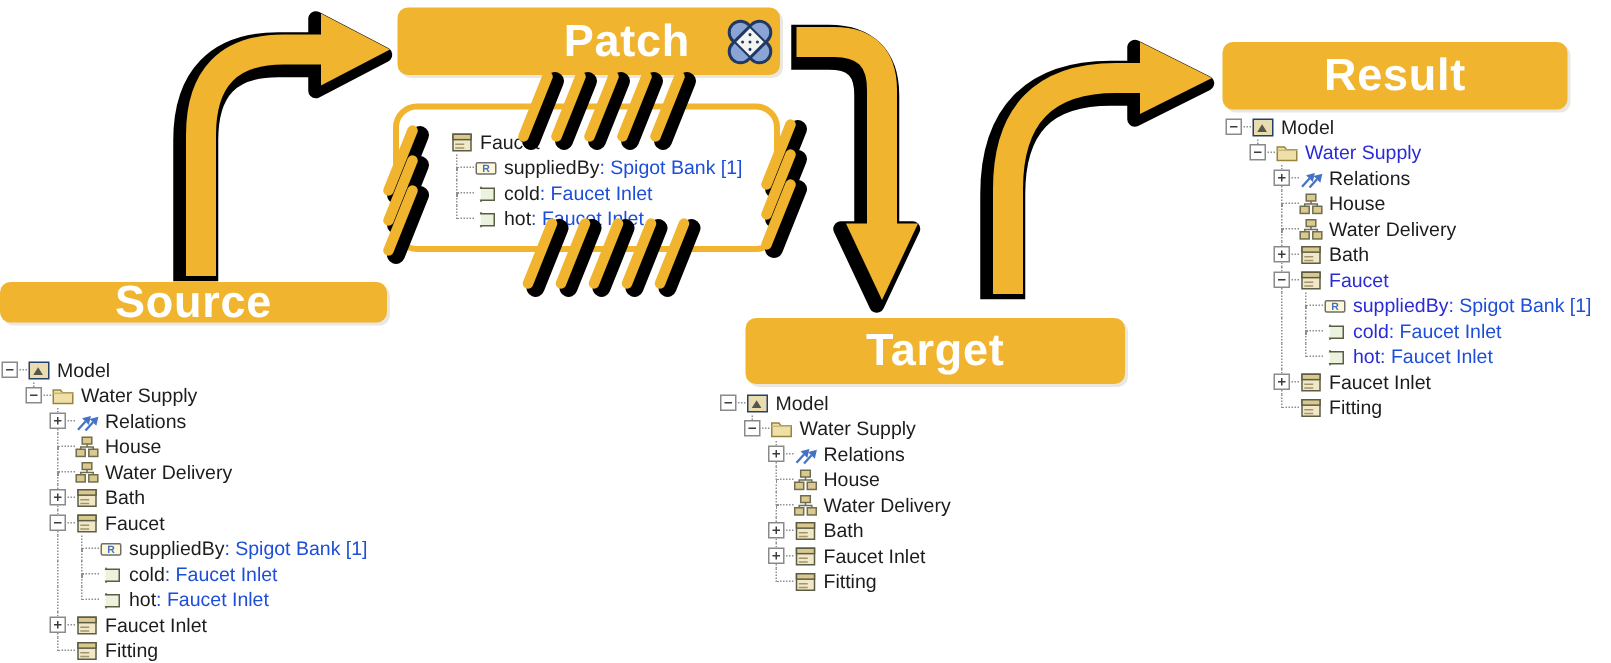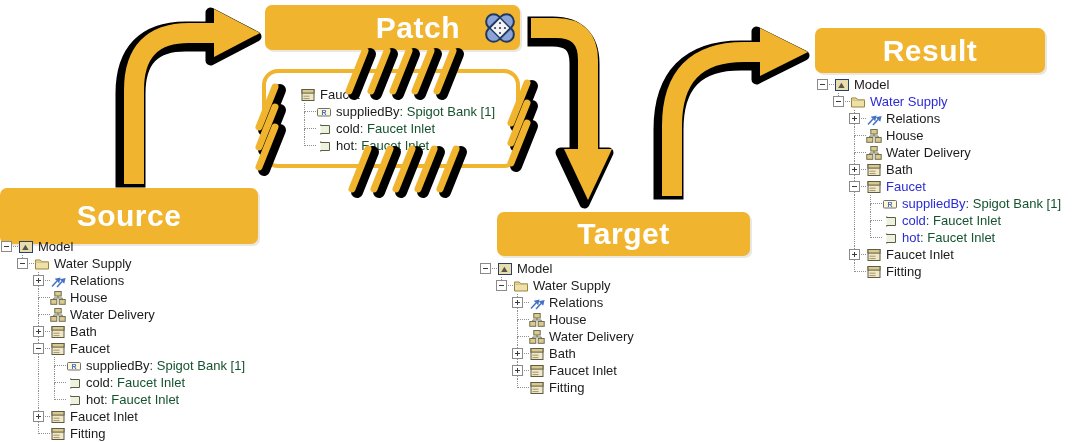--- a/index.html
+++ b/index.html
@@ -5,21 +5,21 @@
   html,body{margin:0;padding:0;background:#fff;}
   body{width:1074px;height:442px;overflow:hidden;font-family:"Liberation Sans",sans-serif;}
   .stage{position:relative;width:1074px;height:442px;background:#fff;}
 
   .banner{
     position:absolute;background:var(--gold,#F0B42F);border-radius:7px;
     display:flex;align-items:center;justify-content:center;gap:20px;
     color:#fff;font-weight:bold;font-size:30px;letter-spacing:.5px;
     box-shadow:2px 2px 0 rgba(80,50,0,.12);
   }
-  #banner-source{left:0px;top:188px;width:258px;height:56px;}
+  #banner-source{left:0px;top:188px;width:258px;height:27px;}
   #banner-patch{left:265px;top:5px;width:255px;height:45px;padding-left:0;justify-content:flex-end;}
   #banner-patch .banner-inner{display:flex;align-items:center;gap:20px;margin-left:48px;}
   #banner-target{left:497px;top:212px;width:253px;height:44px;}
   #banner-result{left:815px;top:28px;width:230px;height:45px;}
 
   .patch-box{
     position:absolute;left:262px;top:69px;width:258px;height:99px;
     border:4px solid var(--gold,#F0B42F);border-radius:16px;background:#fff;
     box-sizing:border-box;z-index:1;
   }
@@ -34,21 +34,21 @@
   .cell{width:16px;height:17px;position:relative;flex:0 0 16px;}
   .guide.on::before{content:'';position:absolute;left:4px;top:0;bottom:0;width:0;border-left:1px dotted #8f8f8f;}
   .conn .vtop{position:absolute;left:4px;top:0;height:50%;width:0;border-left:1px dotted #8f8f8f;}
   .conn .vbot{position:absolute;left:4px;top:50%;bottom:0;width:0;border-left:1px dotted #8f8f8f;}
   .conn .hline{position:absolute;left:4px;right:0;top:8px;height:0;border-top:1px dotted #8f8f8f;}
   .expander{position:absolute;left:-1px;top:3px;width:9px;height:9px;background:#fff;border:1px solid #8a8a8a;box-sizing:content-box;}
   .expander::before{content:'';position:absolute;left:2px;right:2px;top:4px;height:1px;background:#3c3c3c;}
   .expander.plus::after{content:'';position:absolute;top:2px;bottom:2px;left:4px;width:1px;background:#3c3c3c;}
   .ticon{width:16px;height:16px;flex:0 0 16px;margin-right:4px;display:inline-flex;align-items:center;}
   .ticon svg{width:16px;height:16px;display:block;}
-  .tsuffix{color:#14532d;}
+  .tsuffix{color:#1d4ed8;}
 
   .overlay{position:absolute;left:0;top:0;z-index:10;pointer-events:none;}
 </style>
 </head>
 <body>
 
 <div class="stage">
 
   <div class="banner" id="banner-source">
     <span>Source</span>

